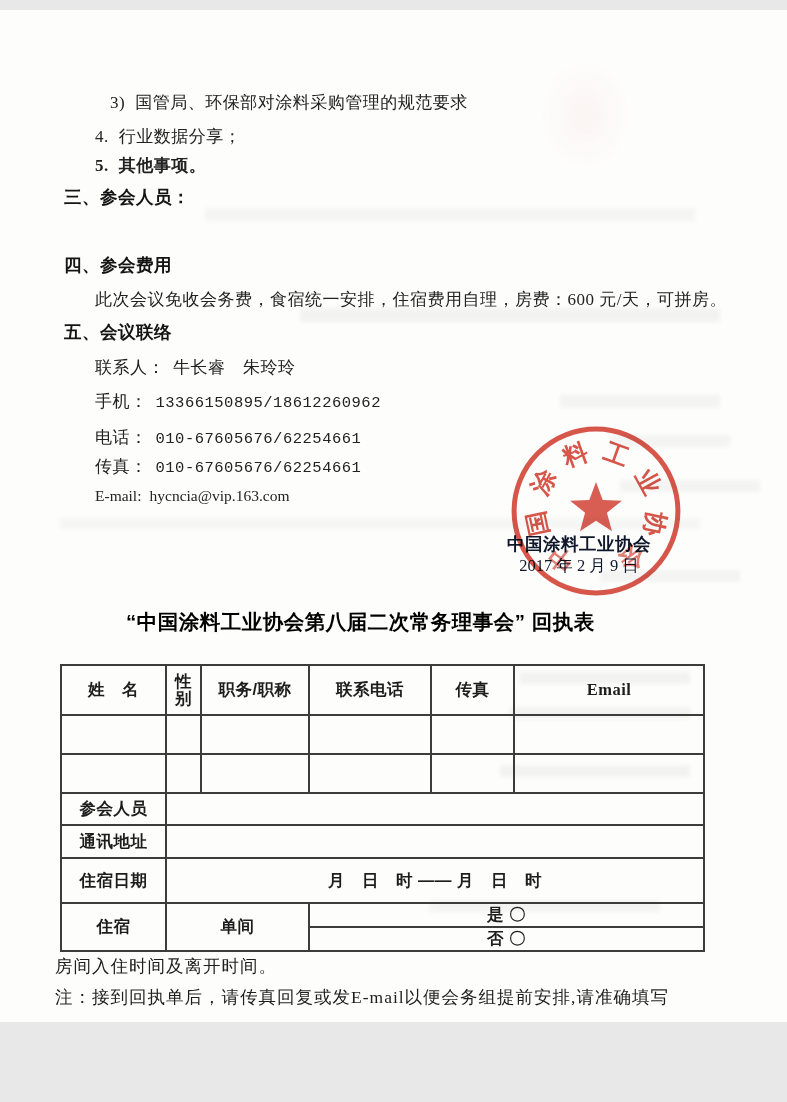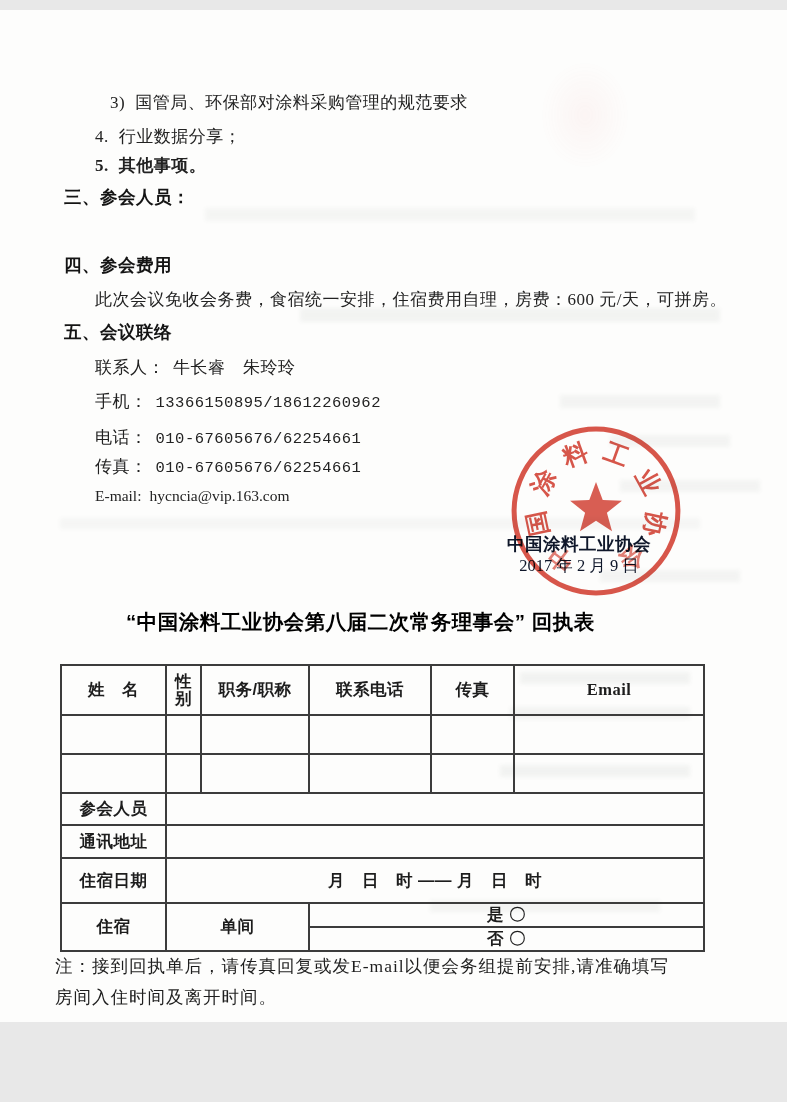--- a/index.html
+++ b/index.html
@@ -175,17 +175,17 @@
       <td rowspan="2" colspan="2">单间</td>
       <td colspan="3" class="option-cell">是 〇</td>
     </tr>
     <tr style="height:20px;">
       <td colspan="3" class="option-cell">否 〇</td>
     </tr>
   </tbody>
     </table>
 
   <div class="note">
+    <div>房间入住时间及离开时间。</div>
     <div>注：接到回执单后，请传真回复或发E-mail以便会务组提前安排,请准确填写</div>
-    <div>房间入住时间及离开时间。</div>
   </div>
 
 </div>
 
 </body></html>

